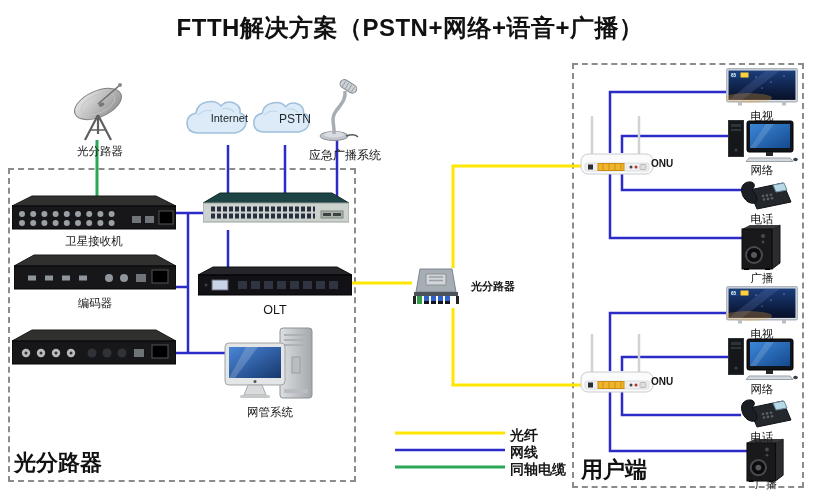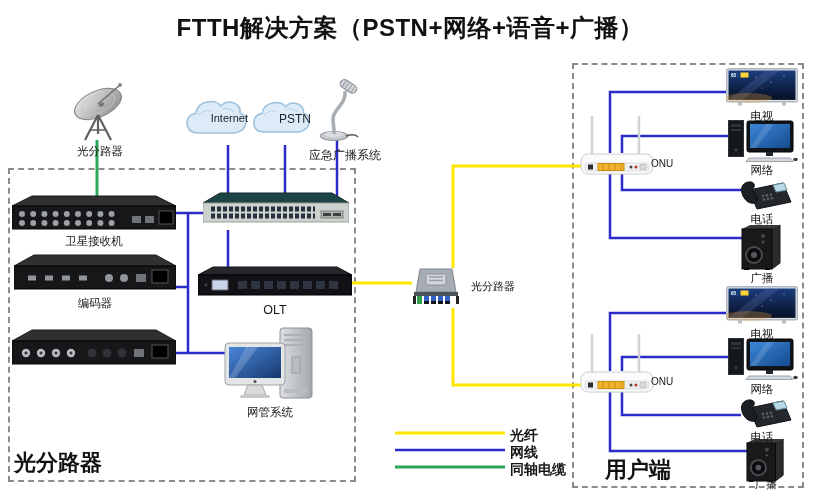--- a/index.html
+++ b/index.html
@@ -5,24 +5,24 @@
   html,body{margin:0;padding:0;background:#fff;}
   #stage{position:relative;width:820px;height:500px;background:#fff;overflow:hidden;
          font-family:"Liberation Sans","DejaVu Sans",sans-serif;color:#111;}
   #title{position:absolute;left:0;top:12px;width:820px;text-align:center;
          font-size:24px;font-weight:bold;letter-spacing:.5px;z-index:3;}
   .region{position:absolute;border:2px dashed var(--c-border,#8c8c8c);z-index:0;}
   #central-box{left:8px;top:168px;width:344px;height:310px;}
   #user-box{left:572px;top:63px;width:228px;height:421px;}
   .region-label{position:absolute;font-weight:bold;font-size:22px;z-index:3;}
   #central-label{left:14px;top:448px;}
-  #user-label{left:581px;top:455px;margin-left:24px;}
+  #user-label{left:581px;top:455px;}
   .dev{position:absolute;z-index:2;overflow:visible;}
   .lbl{position:absolute;z-index:3;font-size:11.5px;text-align:center;color:#161616;}
-  .lbl.bold{font-weight:normal;}
+  .lbl.bold{font-weight:bold;}
   .cloud{position:absolute;z-index:2;}
   .cloud svg{position:absolute;left:0;top:0;width:100%;height:100%;}
   .cloud-txt{position:absolute;left:0;top:38%;width:100%;text-align:right;
              font-size:11px;color:#20262c;z-index:3;}
   #wires{position:absolute;left:0;top:0;width:820px;height:500px;z-index:1;pointer-events:none;}
   .l-eth{stroke:var(--c-ethernet,#2b2bc8);stroke-width:2.5;fill:none;}
   .l-fib{stroke:var(--c-fiber,#ffe600);stroke-width:3;fill:none;}
   .l-coax{stroke:var(--c-coax,#2aa757);stroke-width:3;fill:none;}
   .legend-lbl{position:absolute;left:510px;z-index:3;font-size:14px;font-weight:bold;color:#161616;}
 </style>

